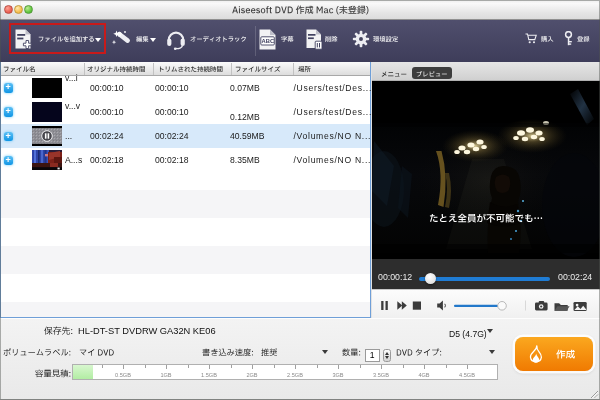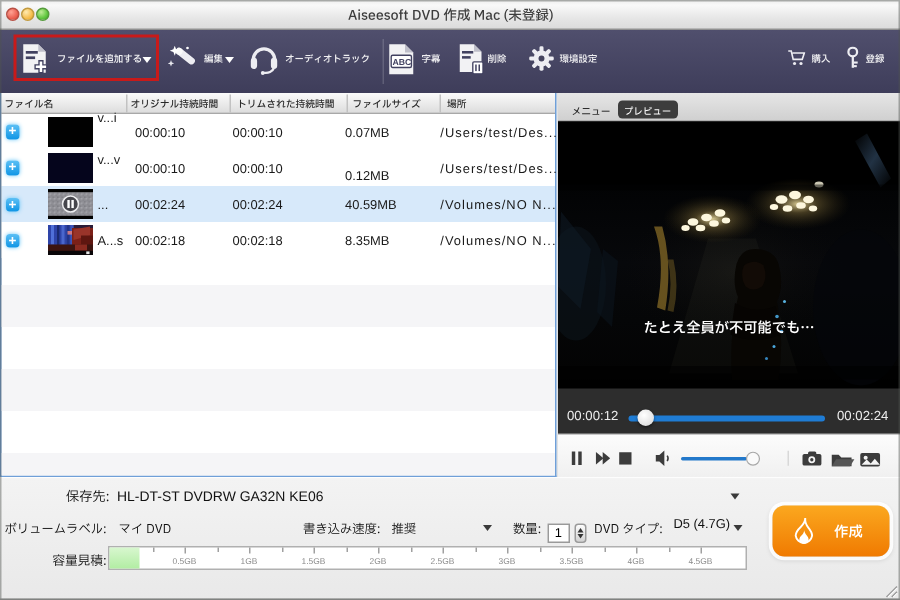--- a/index.html
+++ b/index.html
@@ -437,21 +437,21 @@
 
 <div id="bottom" class="abs"></div>
 <div class="abs blab" style="left:78px;top:325.5px;font-size:9.3px">HL-DT-ST DVDRW  GA32N KE06</div>
 <div class="abs ddarrow" style="left:487px;top:328.5px"></div>
 <div class="abs ddarrow" style="left:322px;top:350px"></div>
 <div class="abs" style="left:364.5px;top:348.8px;width:15.5px;height:13px;background:#fff;border:1px solid #9a9a9a;font-size:8.6px;text-align:center;line-height:11.5px">1</div>
 <div class="abs" style="left:383px;top:348.8px;width:8px;height:13px;background:linear-gradient(#fdfdfd,#d2d2d2);border:1px solid #9a9a9a;border-radius:2.5px;">
   <div class="abs" style="left:0.9px;top:2px;width:0;height:0;border-left:2.2px solid transparent;border-right:2.2px solid transparent;border-bottom:3px solid #333"></div>
   <div class="abs" style="left:0.9px;top:6.5px;width:0;height:0;border-left:2.2px solid transparent;border-right:2.2px solid transparent;border-top:3px solid #333"></div>
 </div>
-<div class="abs blab" style="left:449px;top:344px">D5 (4.7G)</div>
+<div class="abs blab" style="left:449px;top:329px">D5 (4.7G)</div>
 <div class="abs ddarrow" style="left:489px;top:350px"></div>
 
 <div id="capbar" class="abs"></div>
 <div id="capfill" class="abs"></div>
 
 <div id="makebtn" class="abs">
 <svg class="abs" style="left:13px;top:6.5px" width="15" height="21" viewBox="0 0 16 21">
  <path d="M9.4 0.8 C9.4 3.6 8.2 5.2 6.2 7.1 C4.2 9 2.6 10.8 2.6 13.3 A5.9 5.7 0 0 0 14.3 13.3 C14.3 10.9 13 9.2 11.6 7.5 C10.2 5.8 9.2 3.6 9.4 0.8 Z" fill="none" stroke="#fff" stroke-width="1.35"></path>
  <path d="M8.6 9.4 C8.6 11 7.9 11.9 6.9 12.9 C5.9 13.9 5.2 14.8 5.2 16 A3.3 3.2 0 0 0 11.8 16 C11.8 14.7 11.1 13.8 10.4 12.9 C9.6 12 9 10.9 8.6 9.4 Z" fill="#fff"></path>
 </svg>

